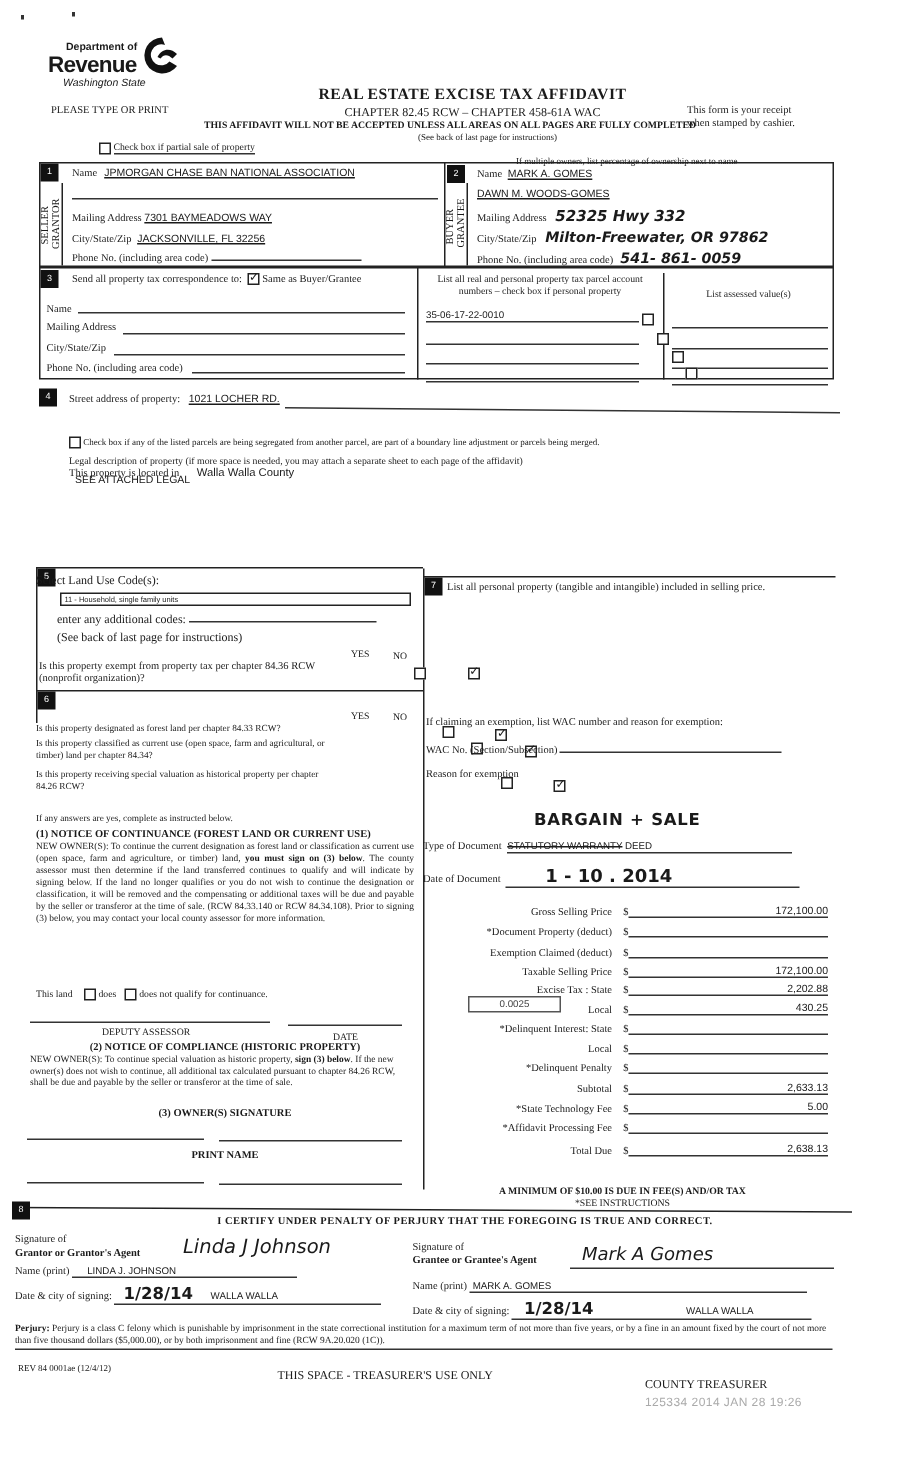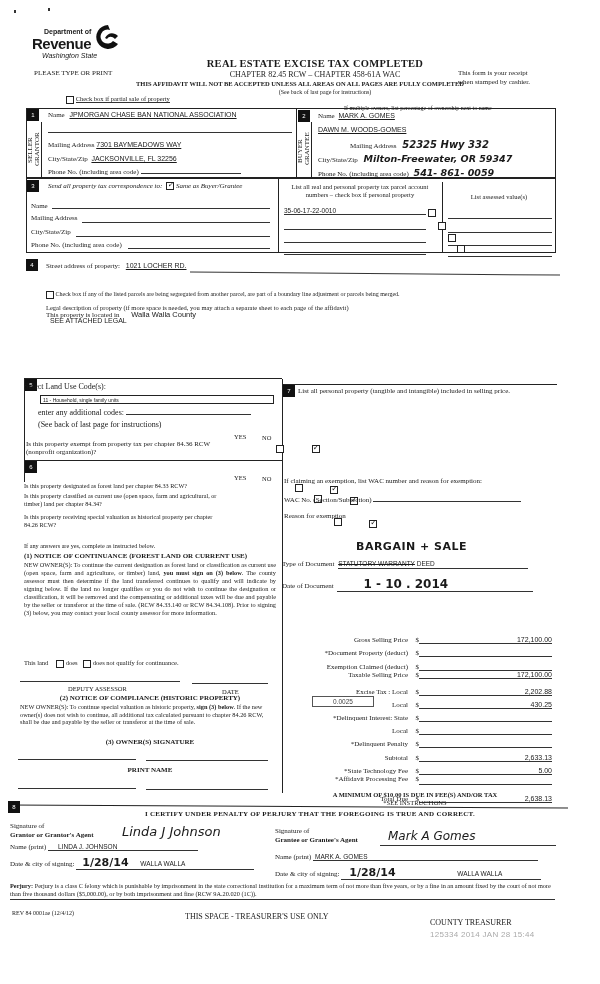--- a/index.html
+++ b/index.html
@@ -35,21 +35,21 @@
   <div class="abs sans" style="left:2px;top:11px;font-size:15px;font-weight:bold;letter-spacing:-0.5px;">Revenue</div>
   <div class="abs sans" style="left:12px;top:28px;font-size:7px;font-style:italic;">Washington State</div>
   <svg class="abs" style="left:66px;top:0px;" width="24" height="26" viewBox="0 0 24 26">
     <path d="M12 1 A12 12 0 1 0 22 20 L17 17 A7 7 0 1 1 14 6 Z" fill="#111"></path>
     <path d="M9 14 C12 8, 18 8, 22 12 L19 15 C16 12, 13 12, 11 15 Z" fill="#111"></path>
   </svg>
 </div>
 
 
 <div class="abs" style="left:34px;top:69px;font-size:7px;">PLEASE TYPE OR PRINT</div>
-<div class="abs bold center" style="left:160px;top:58px;width:310px;font-size:10.5px;letter-spacing:0.3px;">REAL ESTATE EXCISE TAX COMPLETED</div>
+<div class="abs bold center" style="left:160px;top:58px;width:310px;font-size:10.5px;letter-spacing:0.3px;">REAL ESTATE EXCISE TAX AFFIDAVIT</div>
 <div class="abs center" style="left:160px;top:70px;width:310px;font-size:8px;">CHAPTER 82.45 RCW – CHAPTER 458-61A WAC</div>
 <div class="abs" style="left:458px;top:69px;font-size:7px;">This form is your receipt</div>
 <div class="abs" style="left:458px;top:78px;font-size:7px;">when stamped by cashier.</div>
 <div class="abs bold center" style="left:80px;top:80px;width:440px;font-size:6.5px;">THIS AFFIDAVIT WILL NOT BE ACCEPTED UNLESS ALL AREAS ON ALL PAGES ARE FULLY COMPLETED</div>
 <div class="abs center" style="left:200px;top:89px;width:250px;font-size:6px;">(See back of last page for instructions)</div>
 <div class="abs" style="left:66px;top:95px;font-size:6.5px;">
   <span class="cb"></span>
   <span class="ul">Check box if partial sale of property</span>
 </div>
 <div class="abs" style="left:344px;top:105px;font-size:6px;">If multiple owners, list percentage of ownership next to name</div>
@@ -86,40 +86,40 @@
 <div class="secnum" style="left:298px;top:110px;">2</div>
 <div class="abs" style="left:297px;top:122px;width:15px;height:55px;border-right:1px solid #222;">
   <div class="vlabel" style="left:0;top:10px;height:38px;">BUYER</div>
   <div class="vlabel" style="left:7px;top:4px;height:46px;">GRANTEE</div>
 </div>
 <div class="abs" style="left:318px;top:112px;">
   <span>Name</span>
   <span class="val" style="text-decoration:underline;margin-left:2px;">MARK A. GOMES</span>
 </div>
 <div class="abs val" style="left:318px;top:126px;text-decoration:underline;">DAWN M. WOODS-GOMES</div>
-<div class="abs" style="left:318px;top:139px;margin-left:32px;">
+<div class="abs" style="left:318px;top:139px;">
   <span>Mailing Address</span>
   <span class="hand" style="font-size:10px;margin-left:4px;">52325 Hwy 332</span>
 </div>
 <div class="abs" style="left:318px;top:153px;">
   <span>City/State/Zip</span>
-  <span class="hand" style="font-size:9.5px;margin-left:4px;">Milton-Freewater, OR  59347</span>
+  <span class="hand" style="font-size:9.5px;margin-left:4px;">Milton-Freewater, OR  97862</span>
 </div>
 <div class="abs" style="left:318px;top:167px;">
   <span>Phone No. (including area code)</span>
   <span class="hand" style="font-size:9.5px;margin-left:3px;">541- 861- 0059</span>
 </div>
 
 
 <div class="abs box" style="left:26px;top:178px;width:530px;height:75px;"></div>
 <div class="abs" style="left:278px;top:178px;width:1px;height:75px;background:#222;"></div>
 <div class="abs" style="left:442px;top:182px;width:1px;height:71px;background:#222;"></div>
 
 <div class="secnum" style="left:27px;top:180px;">3</div>
-<div class="abs" style="left:48px;top:182px;font-style:italic;">
+<div class="abs" style="left:48px;top:182px;">
   <span>Send all property tax correspondence to:</span>
   <span class="cb checked" style="margin-left:2px;"></span>
   <span>Same as Buyer/Grantee</span>
 </div>
 <div class="abs" style="left:31px;top:202px;">Name</div>
 <div class="fieldline" style="left:52px;top:198px;width:218px;"></div>
 <div class="abs" style="left:31px;top:214px;">Mailing Address</div>
 <div class="fieldline" style="left:82px;top:212px;width:188px;"></div>
 <div class="abs" style="left:31px;top:228px;">City/State/Zip</div>
 <div class="fieldline" style="left:76px;top:226px;width:194px;"></div>
@@ -250,42 +250,42 @@
     <span class="val" style="font-size:6.5px;">DEED</span>
   </span>
 </div>
 <div class="abs" style="left:282px;top:577px;font-size:7px;">
   <span>Date of Document</span>
   <span class="ul hand" style="display:inline-block;width:196px;font-size:12px;font-style:normal;padding-left:26px;margin-left:2px;">1 - 10 . 2014</span>
 </div>
 
 
 <div class="abs" style="left:282px;top:598px;width:270px;">
-  <div style="display:flex;height:13.5px;align-items:flex-end;margin-top:32px;">
+  <div style="display:flex;height:13.5px;align-items:flex-end;">
     <span class="right" style="width:126px;">Gross Selling Price</span>
     <span style="width:8px;text-align:right;margin-left:3px;">$</span>
     <span class="val right ul" style="flex:1;">172,100.00</span>
   </div>
   <div style="display:flex;height:13.5px;align-items:flex-end;">
     <span class="right" style="width:126px;">*Document Property (deduct)</span>
     <span style="width:8px;text-align:right;margin-left:3px;">$</span>
     <span class="val right ul" style="flex:1;height:10px;"></span>
   </div>
   <div style="display:flex;height:13.5px;align-items:flex-end;">
     <span class="right" style="width:126px;">Exemption Claimed (deduct)</span>
     <span style="width:8px;text-align:right;margin-left:3px;">$</span>
     <span class="val right ul" style="flex:1;height:10px;"></span>
   </div>
-  <div style="display:flex;height:13.5px;align-items:flex-start;">
+  <div style="display:flex;height:13.5px;align-items:flex-end;">
     <span class="right" style="width:126px;">Taxable Selling Price</span>
     <span style="width:8px;text-align:right;margin-left:3px;">$</span>
     <span class="val right ul" style="flex:1;">172,100.00</span>
   </div>
   <div style="display:flex;height:12px;align-items:flex-end;">
-    <span class="right" style="width:126px;">Excise Tax : Local</span>
+    <span class="right" style="width:126px;">Excise Tax : State</span>
     <span style="width:8px;text-align:right;margin-left:3px;">$</span>
     <span class="val right ul" style="flex:1;">2,202.88</span>
   </div>
   <div style="display:flex;height:13px;align-items:flex-end;position:relative;">
     <span class="val center" style="position:absolute;left:30px;top:0px;width:62px;height:11px;border:1px solid #555;font-size:6.5px;line-height:10px;color:#444;">0.0025</span>
     <span class="right" style="width:126px;">Local</span>
     <span style="width:8px;text-align:right;margin-left:3px;">$</span>
     <span class="val right ul" style="flex:1;">430.25</span>
   </div>
   <div style="display:flex;height:13px;align-items:flex-end;">
@@ -306,21 +306,21 @@
   <div style="display:flex;height:14px;align-items:flex-end;">
     <span class="right" style="width:126px;">Subtotal</span>
     <span style="width:8px;text-align:right;margin-left:3px;">$</span>
     <span class="val right ul" style="flex:1;">2,633.13</span>
   </div>
   <div style="display:flex;height:13px;align-items:flex-end;">
     <span class="right" style="width:126px;">*State Technology Fee</span>
     <span style="width:8px;text-align:right;margin-left:3px;">$</span>
     <span class="val right ul" style="flex:1;">5.00</span>
   </div>
-  <div style="display:flex;height:13px;">
+  <div style="display:flex;height:13px;align-items:flex-end;">
     <span class="right" style="width:126px;">*Affidavit Processing Fee</span>
     <span style="width:8px;text-align:right;margin-left:3px;">$</span>
     <span class="val right ul" style="flex:1;height:10px;"></span>
   </div>
   <div style="display:flex;height:15px;align-items:flex-end;">
     <span class="right" style="width:126px;">Total Due</span>
     <span style="width:8px;text-align:right;margin-left:3px;">$</span>
     <span class="val right ul" style="flex:1;">2,638.13</span>
   </div>
 </div>
@@ -365,16 +365,16 @@
   </span>
 </div>
 
 
 <div class="abs" style="left:10px;top:882px;width:545px;font-size:6.3px;line-height:8px;border-bottom:1px solid #333;padding-bottom:1px;">
   <b>Perjury:</b><span> Perjury is a class C felony which is punishable by imprisonment in the state correctional institution for a maximum term of not more than five years, or by a fine in an amount fixed by the court of not more than five thousand dollars ($5,000.00), or by both imprisonment and fine (RCW 9A.20.020 (1C)).</span>
 </div>
 <div class="abs" style="left:12px;top:910px;font-size:6px;">REV 84 0001ae (12/4/12)</div>
 <div class="abs" style="left:185px;top:912px;font-size:8px;">THIS SPACE - TREASURER'S USE ONLY</div>
 <div class="abs" style="left:430px;top:918px;font-size:8px;">COUNTY TREASURER</div>
-<div class="abs sans" style="left:430px;top:930px;font-size:8px;color:#aaa;letter-spacing:0.3px;">125334 2014 JAN 28 15:44</div>
+<div class="abs sans" style="left:430px;top:930px;font-size:8px;color:#aaa;letter-spacing:0.3px;">125334 2014 JAN 28 19:26</div>
 
 
 
 
 </body></html>

